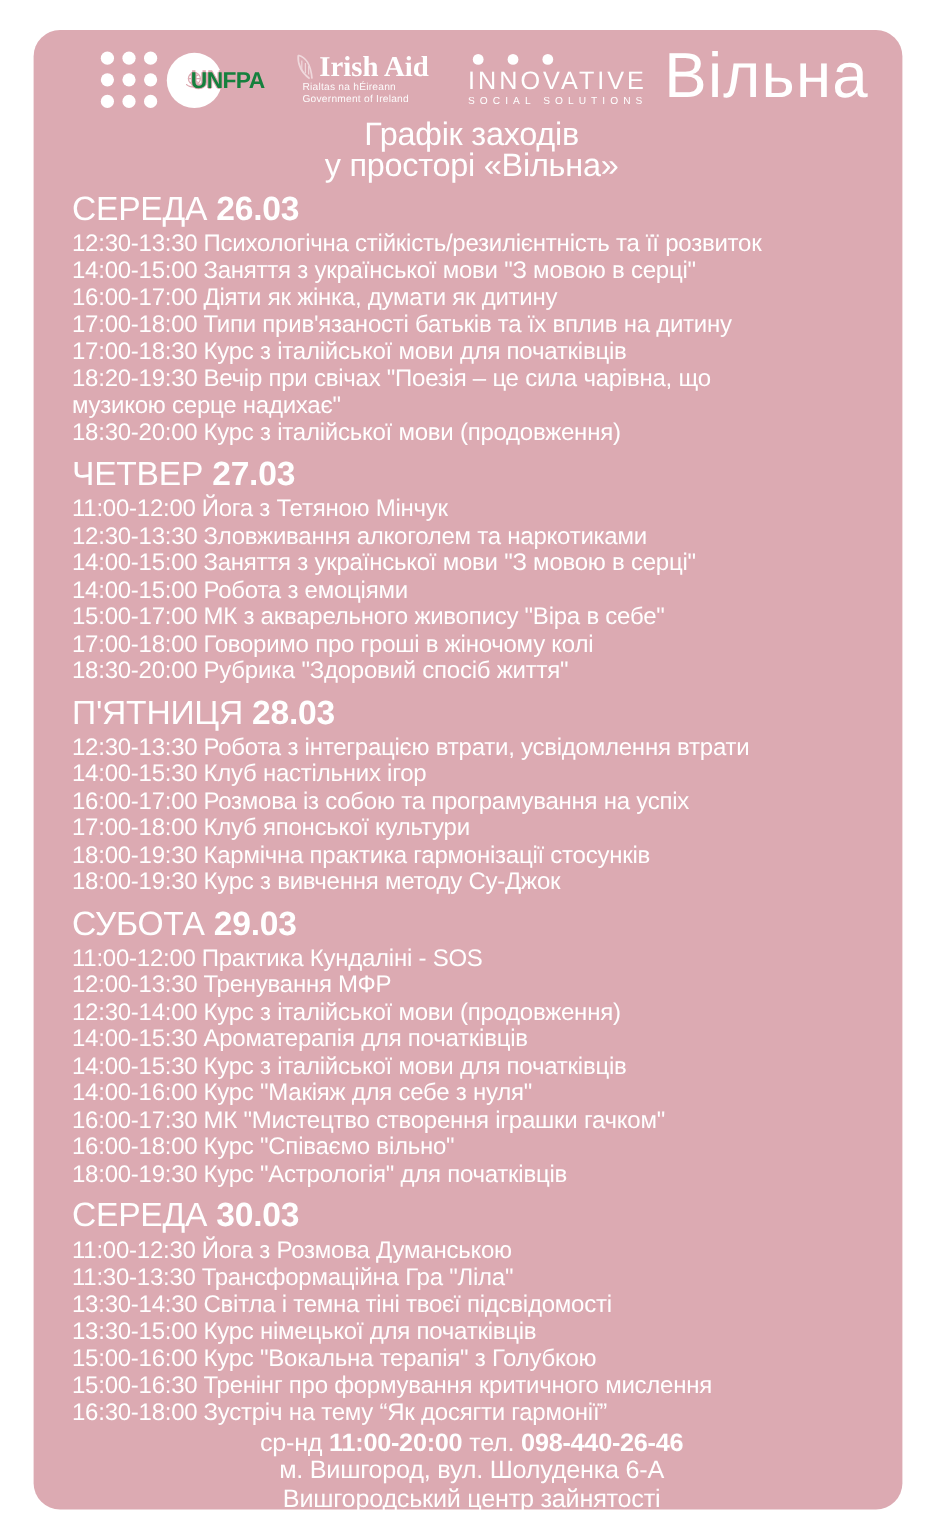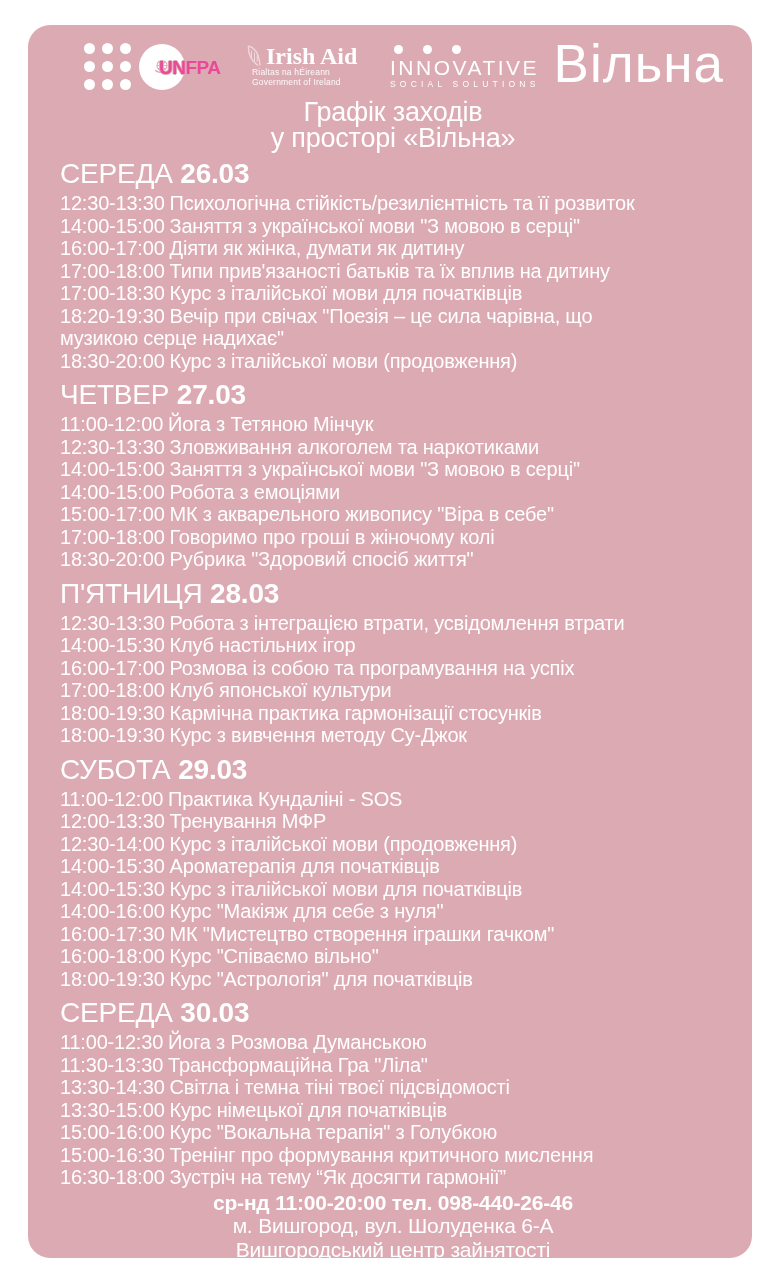--- a/index.html
+++ b/index.html
@@ -27,21 +27,21 @@
   }
   .unfpa{position:absolute;left:24px;top:2px;display:flex;align-items:center;}
   .dot-grid{display:grid;grid-template-columns:repeat(3,11px);grid-auto-rows:11px;gap:7px;margin-right:8px;}
   .dot-grid i{display:block;width:11px;height:11px;border-radius:50%;background:#fff;}
   .unfpa-circle{
     position:relative;width:46px;height:46px;border-radius:50%;background:#fff;
     display:flex;align-items:center;justify-content:center;flex:0 0 auto;
   }
   .unfpa-word{
     position:absolute;left:20px;top:13px;
-    font-weight:700;font-size:19px;letter-spacing:-0.5px;color:#ec4899;
+    font-weight:700;font-size:19px;letter-spacing:-0.5px;color:#15803d;
     text-shadow:-1px 0 #dcaab2,1px 0 #dcaab2,0 -1px #dcaab2,0 1px #dcaab2;
     white-space:nowrap;
   }
   .irish{position:absolute;left:180px;top:4px;}
   .irish .harp{position:absolute;left:6px;top:0;opacity:.55;}
   .irish-title{font-family:"Liberation Serif","DejaVu Serif",serif;font-size:24px;font-weight:700;margin-left:26px;line-height:22px;}
   .irish-sub{font-size:8.5px;line-height:10px;margin-left:12px;opacity:.95;letter-spacing:.2px;}
   .innov{position:absolute;left:330px;top:4px;}
   .innov-dots{display:flex;gap:20px;margin-left:4px;margin-bottom:3px;}
   .innov-dots i{width:9px;height:9px;border-radius:50%;background:#fff;display:block;}
@@ -68,21 +68,21 @@
   .day-date{font-weight:700;}
   .event{
     font-size:20px;line-height:22.5px;
     letter-spacing:-0.2px;
   }
   .event-time{font-weight:400;margin-right:5px;}
   .event-title{font-weight:400;white-space:pre-line;}
   
   .footer{margin-top:2px;text-align:center;font-size:21px;line-height:23.5px;letter-spacing:-0.2px;}
   .b{font-weight:700;}
-  .footer .light{font-weight:700;}
+  .footer .light{font-weight:400;}
 </style>
 </head>
 <body style="background: rgb(255, 255, 255);">
 
 <div class="card" style="background: rgb(220, 170, 178); color: rgb(255, 255, 255);">
 
   <div class="logo-row">
 
     <div class="unfpa">
       <div class="dot-grid">

